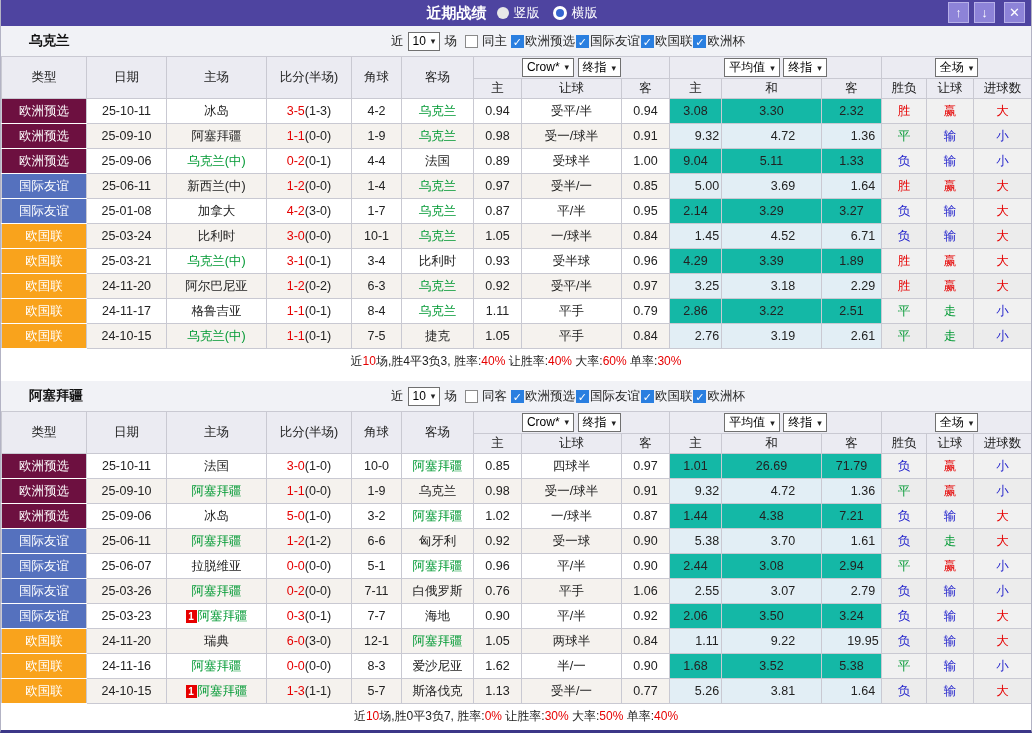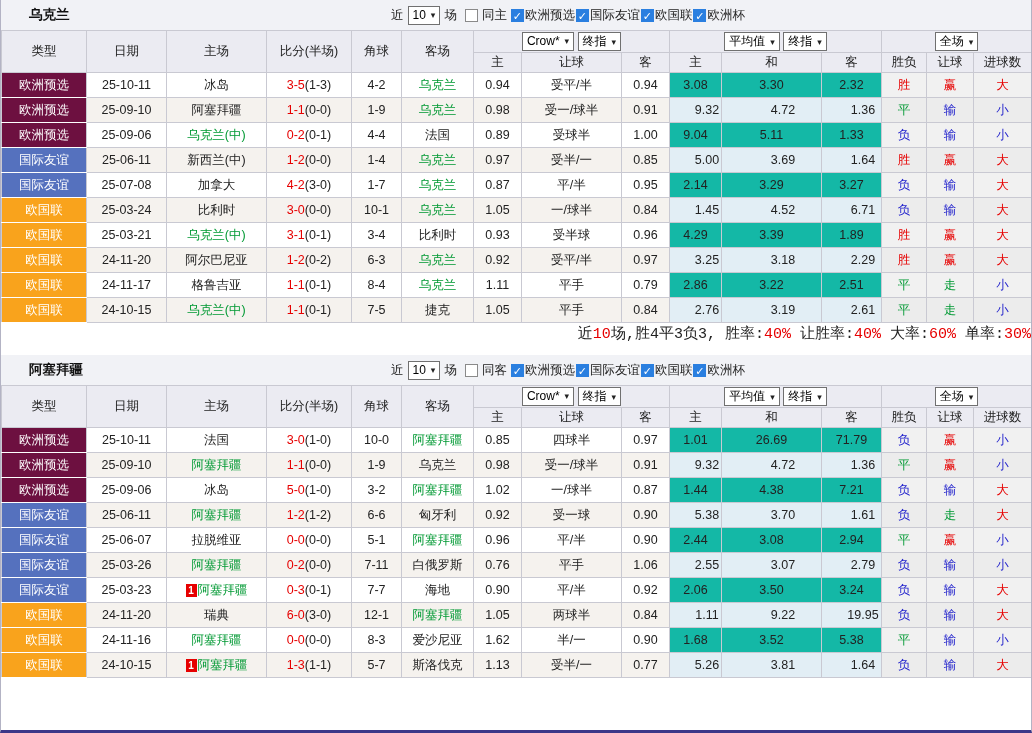--- a/index.html
+++ b/index.html
@@ -44,29 +44,43 @@
   td.c-type { color:#fff; border-bottom-color:#fff; }
   tbody tr td.c-avg { background:#14b8a6; }
   tbody tr.alt td.c-avg { background:#e2eef5;padding-left:23px; }
   tbody tr td.c-res { background:#f1f1f1; }
   tbody tr.alt td.c-res { background:#ececec; }
   .team-hl { color:#009933; }
   .score-red { color:#e60000; }
   .score-half { color:#222; }
   .badge { display:inline-block; background:#e60000; color:#fff; font-size:10px; width:11px; height:13px; line-height:13px; margin-right:1px; font-weight:bold; vertical-align:middle; }
 
-  .summary { height:24px; line-height:24px; text-align:right; font-size:15px; color:#222; background:#fff;font-family:Liberation Mono, monospace; }
+  .summary { height:24px; line-height:24px; text-align:center; font-size:12px; color:#222; background:#fff; }
   .gap { height:8px; background:#fff; }
   .bottom-strip { height:4px; background:#fff; }
 </style>
 </head>
 <body>
 
 <div id="window">
 
+  <div class="titlebar">
+    <span class="title">近期战绩</span>
+    <span class="radio-group">
+      <span class="radio filled"></span>
+      <span class="radio-label">竖版</span>
+      <span class="radio ring"></span>
+      <span class="radio-label">横版</span>
+    </span>
+    <div class="titlebar-buttons">
+      <span class="tbtn">↑</span>
+      <span class="tbtn">↓</span>
+      <span class="tbtn close">✕</span>
+    </div>
+  </div>
 
   <div class="section">
     <div class="filter-row">
       <span class="team-name">乌克兰</span>
       <div class="filter-controls">
         <span class="lbl">近</span>
         <span class="select">
           <span>10</span>
           <span class="arrow">▾</span>
         </span>
@@ -214,21 +228,21 @@
             <td>0.85</td>
             <td class="c-avg">5.00</td>
             <td class="c-avg">3.69</td>
             <td class="c-avg">1.64</td>
             <td class="c-res"><span style="color: rgb(230, 0, 0);">胜</span></td>
             <td class="c-res"><span style="color: rgb(230, 0, 0);">赢</span></td>
             <td class="c-res"><span style="color: rgb(230, 0, 0);">大</span></td>
           </tr>
           <tr>
             <td class="c-type" style="background: rgb(85, 113, 190);">国际友谊</td>
-            <td>25-07-08</td>
+            <td>25-01-08</td>
             <td><span>加拿大</span></td>
             <td><span class="score-red">4-2</span><span class="score-half">(3-0)</span></td>
             <td>1-7</td>
             <td><span class="team-hl">乌克兰</span></td>
             <td>0.87</td>
             <td>平/半</td>
             <td>0.95</td>
             <td class="c-avg">2.14</td>
             <td class="c-avg">3.29</td>
             <td class="c-avg">3.27</td>
@@ -583,16 +597,17 @@
             <td>0.77</td>
             <td class="c-avg">5.26</td>
             <td class="c-avg">3.81</td>
             <td class="c-avg">1.64</td>
             <td class="c-res"><span style="color: rgb(35, 35, 204);">负</span></td>
             <td class="c-res"><span style="color: rgb(35, 35, 204);">输</span></td>
             <td class="c-res"><span style="color: rgb(230, 0, 0);">大</span></td>
           </tr>
         </tbody>
     </table>
+    <div class="summary"><span>近</span><span style="color: rgb(230, 0, 0);">10</span><span>场,胜0平3负7, 胜率:</span><span style="color: rgb(230, 0, 0);">0%</span><span> 让胜率:</span><span style="color: rgb(230, 0, 0);">30%</span><span> 大率:</span><span style="color: rgb(230, 0, 0);">50%</span><span> 单率:</span><span style="color: rgb(230, 0, 0);">40%</span></div>
   </div>
 
   <div class="bottom-strip"></div>
 </div>
 
 </body></html>

